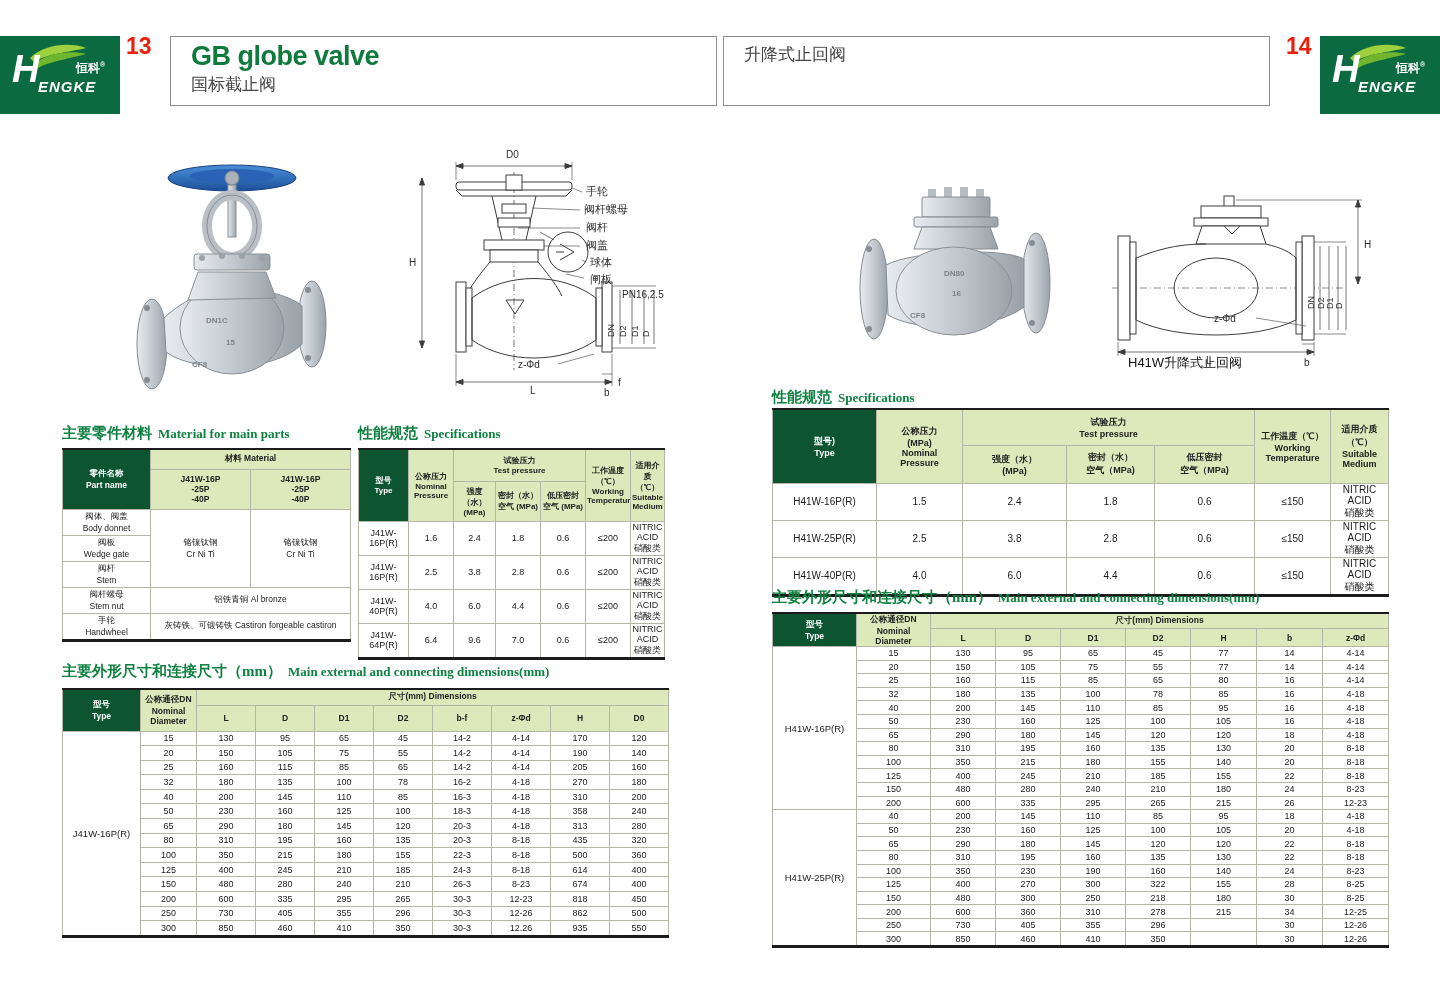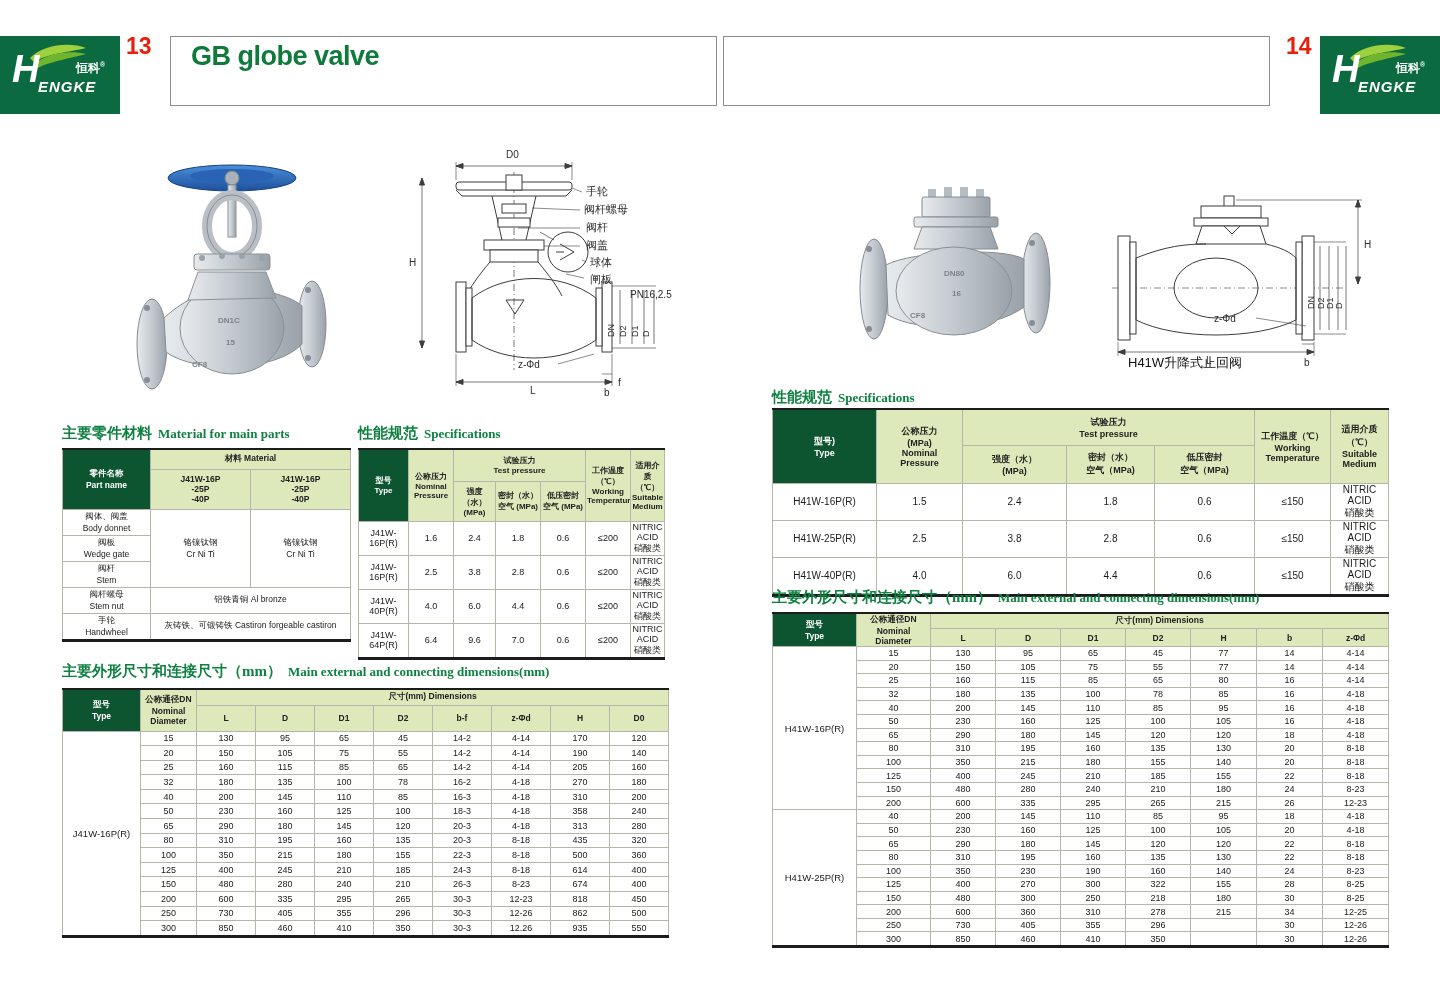--- a/index.html
+++ b/index.html
@@ -92,23 +92,25 @@
       <path d="M4,16 C18,2 44,0 60,6 C44,10 20,12 8,20 Z" fill="#9fd13f"></path>
       <path d="M8,22 C22,10 46,8 60,12 C46,16 22,20 12,26 Z" fill="#6fb52e"></path>
     </svg>
     <span class="logo-h">H</span>
     <span class="logo-en">ENGKE</span>
     <span class="logo-zh"><span>恒科</span><sup>®</sup></span>
   </div>
   <div class="pageno lft">13</div>
   <div class="title-box lft">
     <div class="title-en">GB globe valve</div>
+    <div class="title-zh">国标截止阀</div>
   </div>
 
   <div class="title-box rgt">
+    <div class="title-zh">升降式止回阀</div>
   </div>
   <div class="pageno rgt">14</div>
   <div class="logo-box rgt">
     <svg class="leaf-svg" width="62" height="28" viewBox="0 0 62 28">
       <path d="M4,16 C18,2 44,0 60,6 C44,10 20,12 8,20 Z" fill="#9fd13f"></path>
       <path d="M8,22 C22,10 46,8 60,12 C46,16 22,20 12,26 Z" fill="#6fb52e"></path>
     </svg>
     <span class="logo-h">H</span>
     <span class="logo-en">ENGKE</span>
     <span class="logo-zh"><span>恒科</span><sup>®</sup></span>
@@ -141,21 +143,21 @@
       <ellipse cx="26" cy="196" rx="15" ry="45" fill="url(#met)" stroke="#848b92"></ellipse>
       <ellipse cx="186" cy="176" rx="14" ry="43" fill="url(#met)" stroke="#848b92"></ellipse>
       <path d="M38,170 C60,150 80,142 106,140 C140,140 168,150 176,158 L176,196 C150,224 70,226 40,204 Z" fill="url(#met)" stroke="#848b92"></path>
       <ellipse cx="106" cy="180" rx="52" ry="46" fill="url(#met)" stroke="#8a9096"></ellipse>
       <path d="M72,124 L140,124 L150,150 L62,152 Z" fill="url(#met)" stroke="#8a9096"></path>
       <circle cx="21" cy="160" r="3" fill="#868d94"></circle>
         <circle cx="21" cy="232" r="3" fill="#868d94"></circle>
       <circle cx="182" cy="142" r="3" fill="#868d94"></circle>
         <circle cx="182" cy="210" r="3" fill="#868d94"></circle>
     </svg>
-    <span class="mark" style="left:92px;top:168px;">DN1C</span>
+    <span class="mark" style="left:80px;top:168px;">DN1C</span>
     <span class="mark" style="left:100px;top:190px;">15</span>
     <span class="mark" style="left:66px;top:212px;">CF8</span>
   </div>
 
   <div class="fig" style="left:406px;top:148px;width:272px;height:256px;">
     <svg width="272" height="256" viewBox="0 0 272 256">
       <g stroke="#3c3c3c" fill="none" stroke-width="1">
         <line x1="108" y1="24" x2="108" y2="222" stroke-dasharray="7 3 1 3" stroke-width="0.7"></line>
 
         <rect x="50" y="34" width="116" height="8" rx="3" fill="#fff"></rect>
@@ -212,21 +214,21 @@
       </g>
     </svg>
     <span class="lbl" style="left:100px;top:2px;">D0</span>
     <span class="lbl" style="left:3px;top:110px;">H</span>
     <span class="lbl zh" style="left:180px;top:38px;">手轮</span>
     <span class="lbl zh" style="left:178px;top:56px;">阀杆螺母</span>
     <span class="lbl zh" style="left:180px;top:74px;">阀杆</span>
     <span class="lbl zh" style="left:180px;top:92px;">阀盖</span>
     <span class="lbl zh" style="left:184px;top:109px;">球体</span>
     <span class="lbl zh" style="left:184px;top:126px;text-align:center;">闸板</span>
-    <span class="lbl" style="left:176px;top:142px;padding-left:48px;">PN16,2.5</span>
+    <span class="lbl" style="left:168px;top:142px;padding-left:48px;">PN16,2.5</span>
     <span class="lbl rot" style="left:210px;top:180px;">DN</span>
     <span class="lbl rot" style="left:222px;top:180px;">D2</span>
     <span class="lbl rot" style="left:234px;top:180px;">D1</span>
     <span class="lbl rot" style="left:245px;top:180px;">D</span>
     <span class="lbl" style="left:112px;top:212px;">z-Φd</span>
     <span class="lbl" style="left:124px;top:238px;">L</span>
     <span class="lbl" style="left:198px;top:240px;">b</span>
     <span class="lbl" style="left:212px;top:230px;">f</span>
   </div>
 

